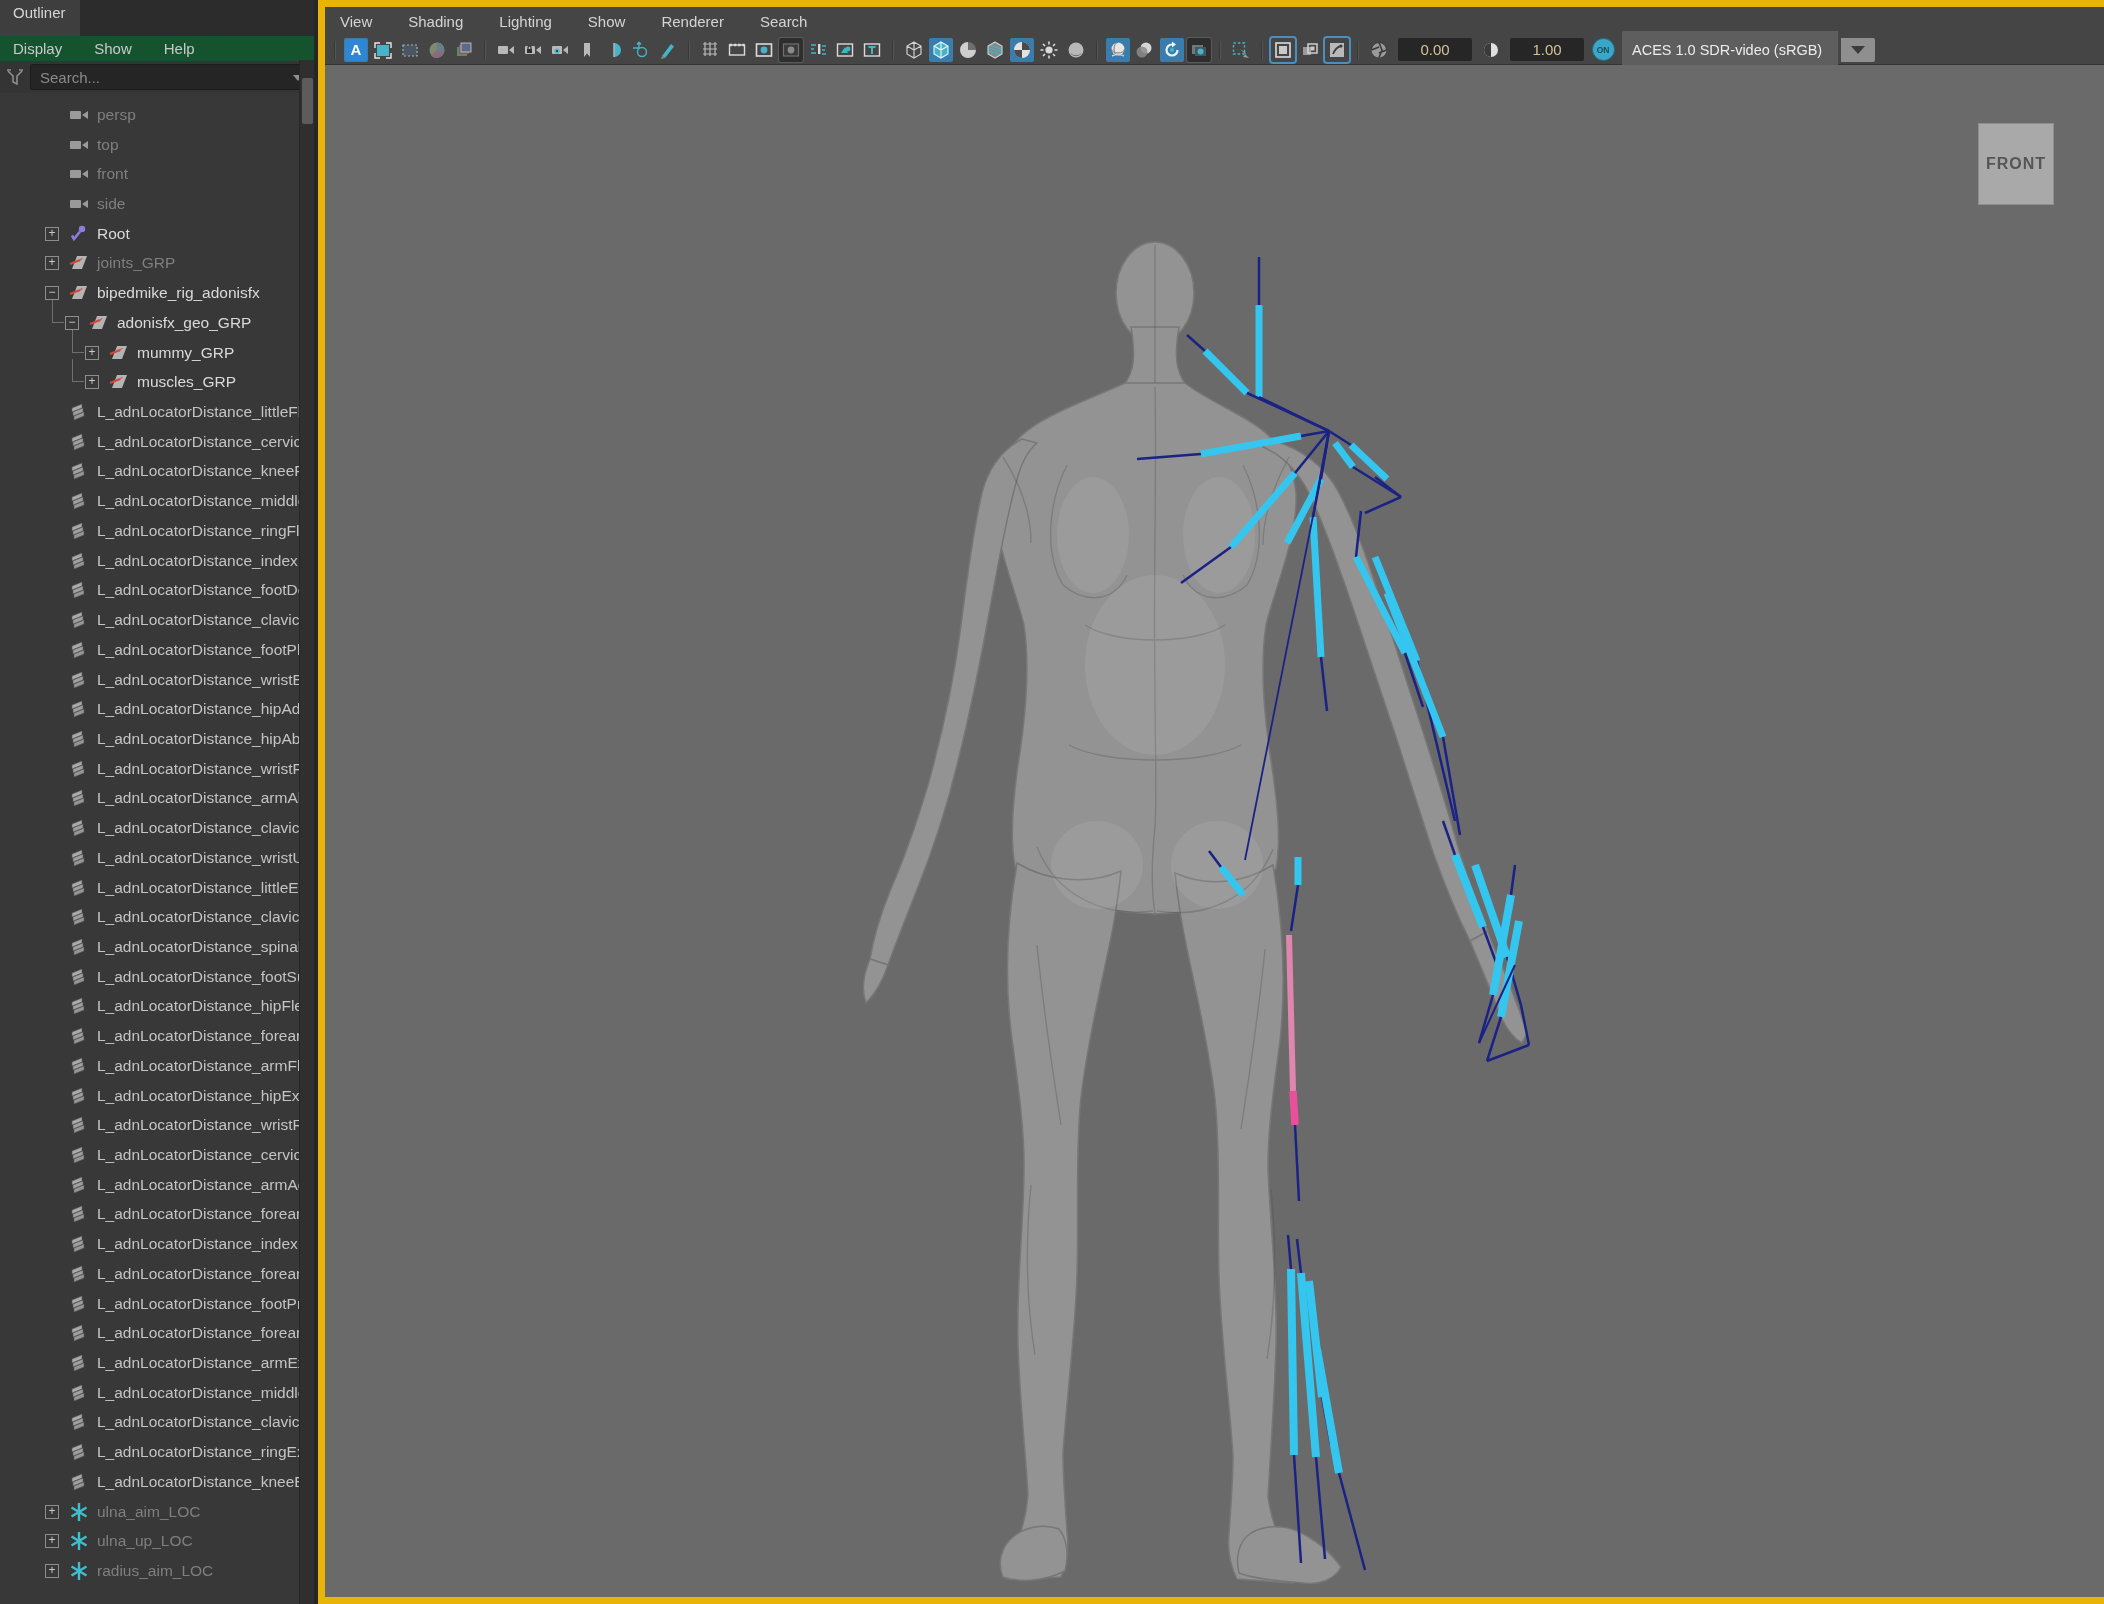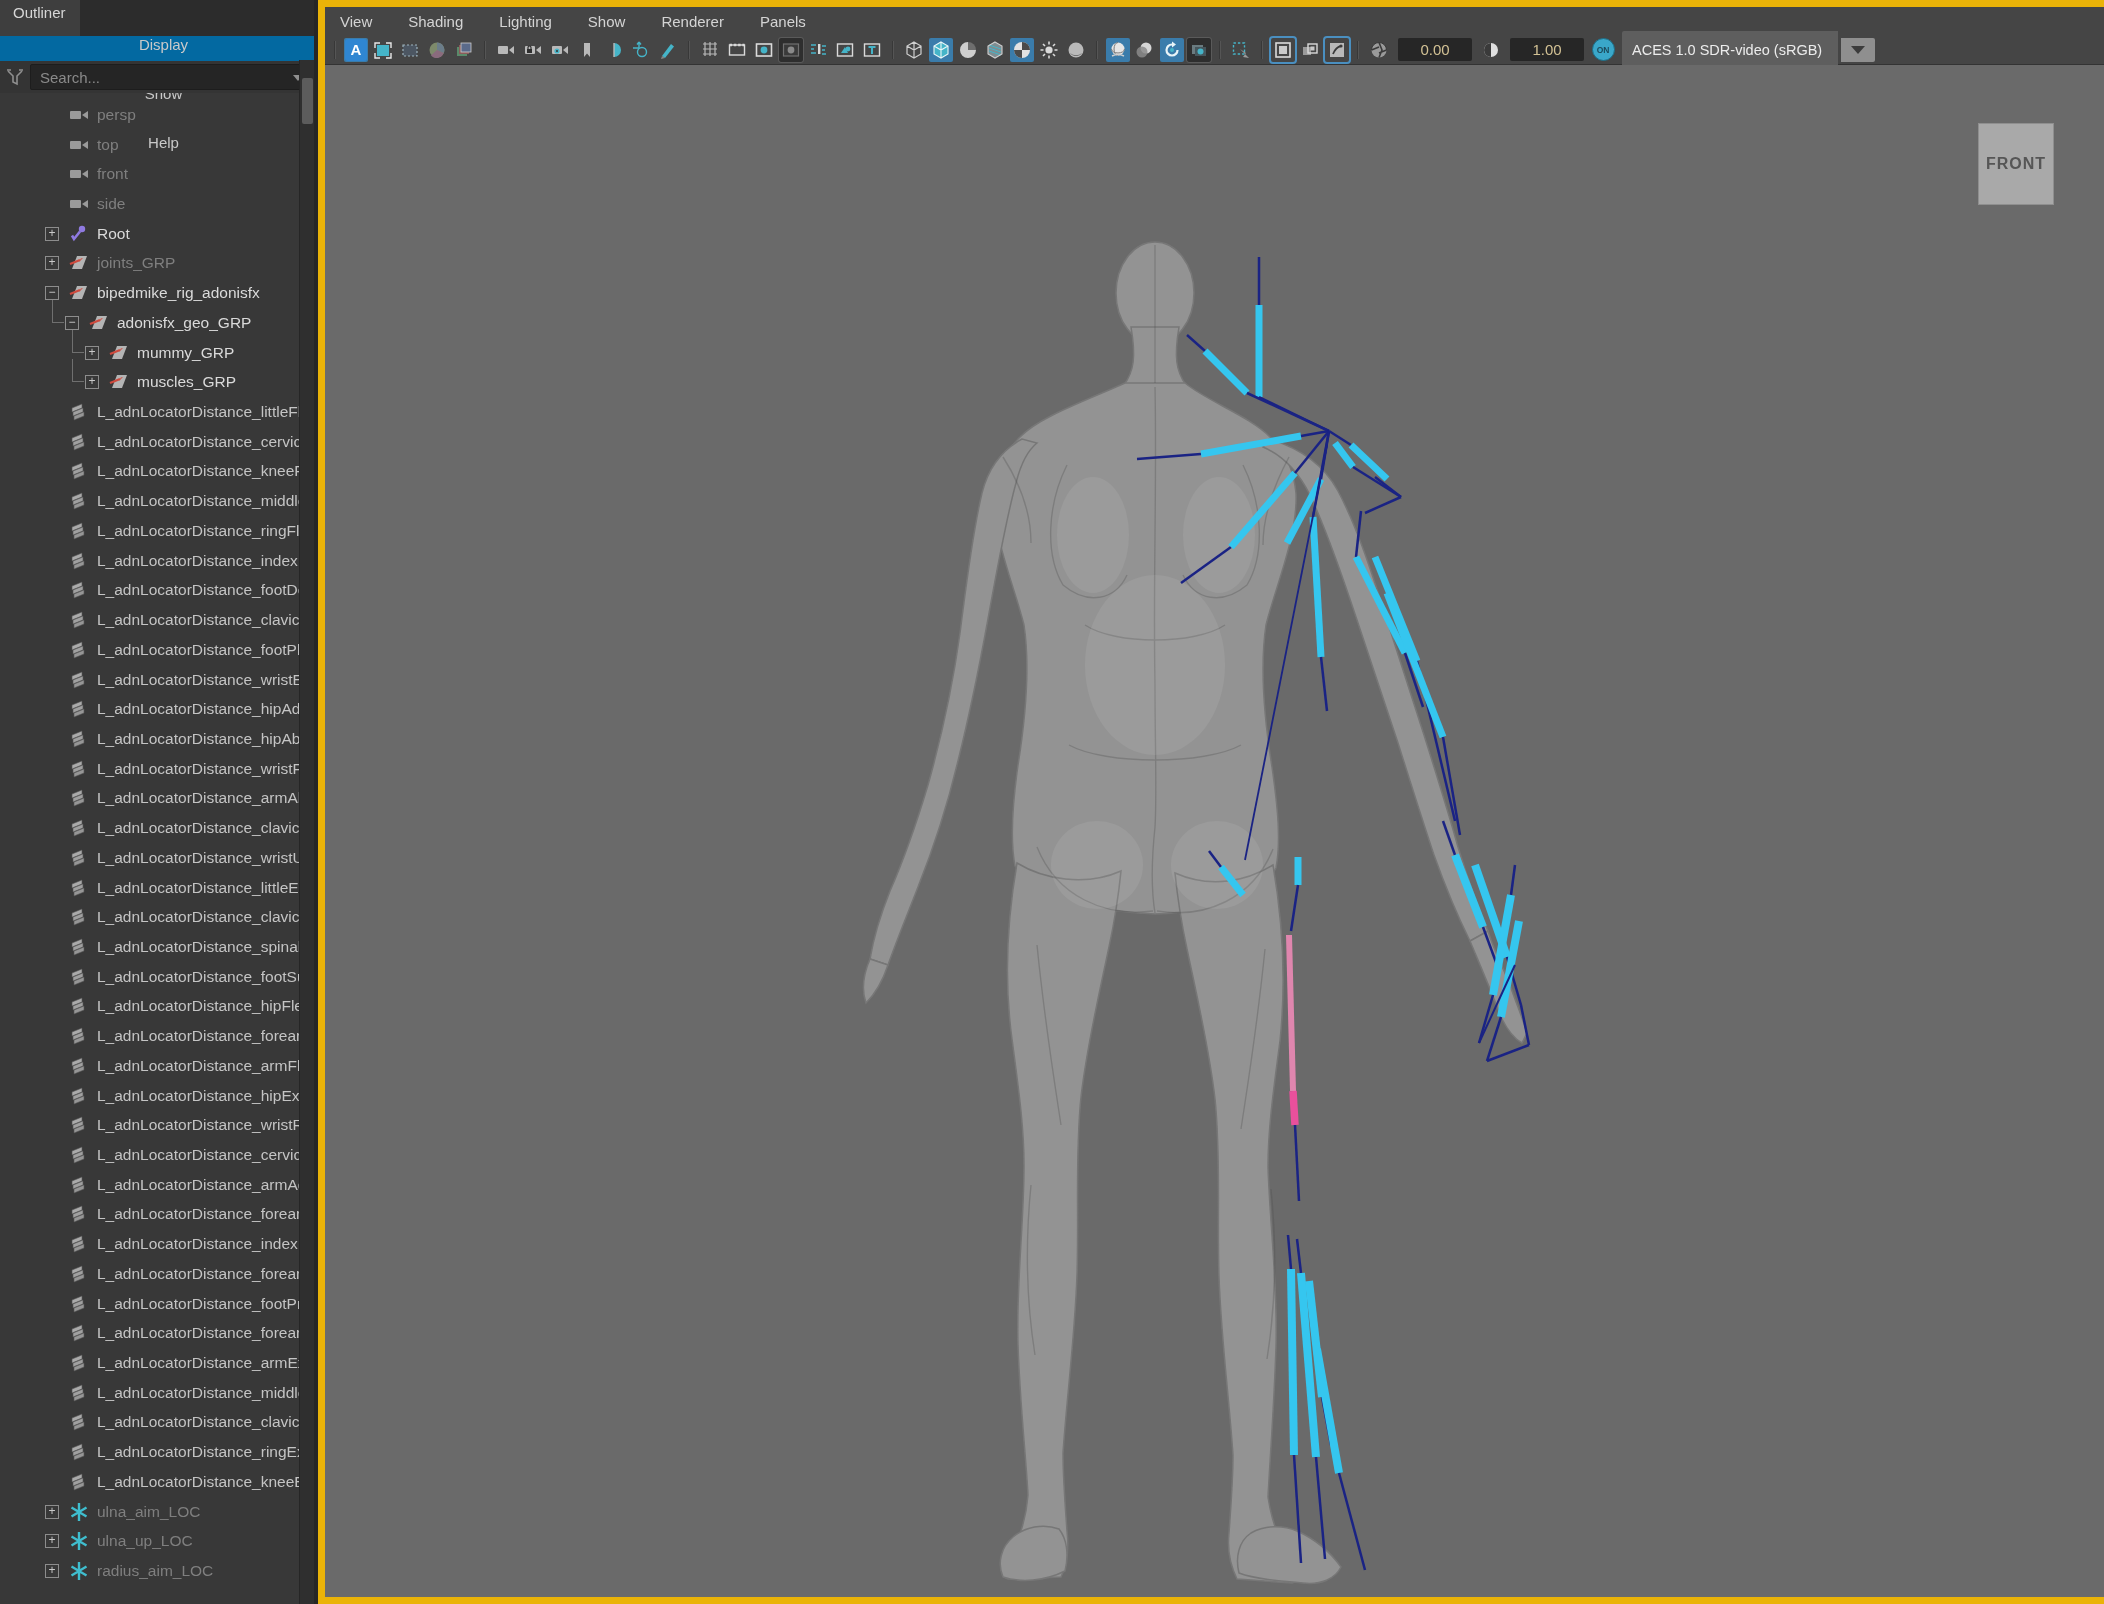--- a/index.html
+++ b/index.html
@@ -5,22 +5,22 @@
   * { margin:0; padding:0; box-sizing:border-box; }
   html,body { width:2104px; height:1604px; overflow:hidden; background:#2b2b2b;
               font-family:"Liberation Sans", sans-serif; }
   #app { position:relative; width:2104px; height:1604px; display:flex; }
 
   
   #outliner { position:relative; width:318px; height:1604px; background:#383838;
               border-right:4px solid #262626; display:flex; flex-direction:column; }
   #ol-tabbar { height:36px; background:#2c2c2c; display:flex; }
   #ol-tab { background:#3e3e3e; color:#d6d6d6; font-size:15px; padding:4px 14px 3px 13px; }
-  #ol-menus { height:25px; background:#0369a1; display:flex; align-items:center; gap:32px;
-              padding-left:13px;flex-direction:column; }
+  #ol-menus { height:25px; background:#14532d; display:flex; align-items:center; gap:32px;
+              padding-left:13px; }
   .ol-menu { color:#c9c9c9; font-size:15px; }
   #ol-searchrow { height:32px; background:#343434; display:flex; align-items:center; }
   #ol-filter { width:30px; display:flex; justify-content:center; }
   #ol-search { position:relative; flex:1; margin-right:4px; height:26px; background:#252525;
                border:1px solid #1d1d1d; border-radius:2px; display:flex; align-items:center; }
   #ol-search input { background:transparent; border:0; outline:0; color:#86efac; font-size:15px;
                      padding-left:9px; width:calc(100% - 24px);
                      font-family:"Liberation Sans", sans-serif; }
   #ol-search input::placeholder { color:#8a8a8a; }
   #ol-search .chev { position:absolute; right:6px; top:10px; width:0; height:0;
@@ -600,21 +600,21 @@
     </div>
   </div>
 
   <div id="viewport">
     <div id="vp-menus">
         <span class="vp-menu">View</span>
         <span class="vp-menu">Shading</span>
         <span class="vp-menu">Lighting</span>
         <span class="vp-menu">Show</span>
         <span class="vp-menu">Renderer</span>
-        <span class="vp-menu">Panels</span>
+        <span class="vp-menu">Search</span>
       </div>
     <div id="vp-toolbar">
         <div class="tb-sep"></div>
         <div class="tb-ico active">
           <div style="width:22px;height:22px;background:#2f86d2;border-radius:3px;color:#fff;font-size:15px;font-weight:bold;display:flex;align-items:center;justify-content:center">A</div>
         </div>
         <div class="tb-ico">
           <svg width="20" height="20" viewBox="0 0 20 20">
             <rect x="4" y="5" width="12" height="11" fill="#45b4c8"></rect>
             <path d="M2,8 V3 H7 M13,3 H18 V8 M18,13 V18 H13 M7,18 H2 V13" fill="none" stroke="#e8e8e8" stroke-width="1.4"></path>

